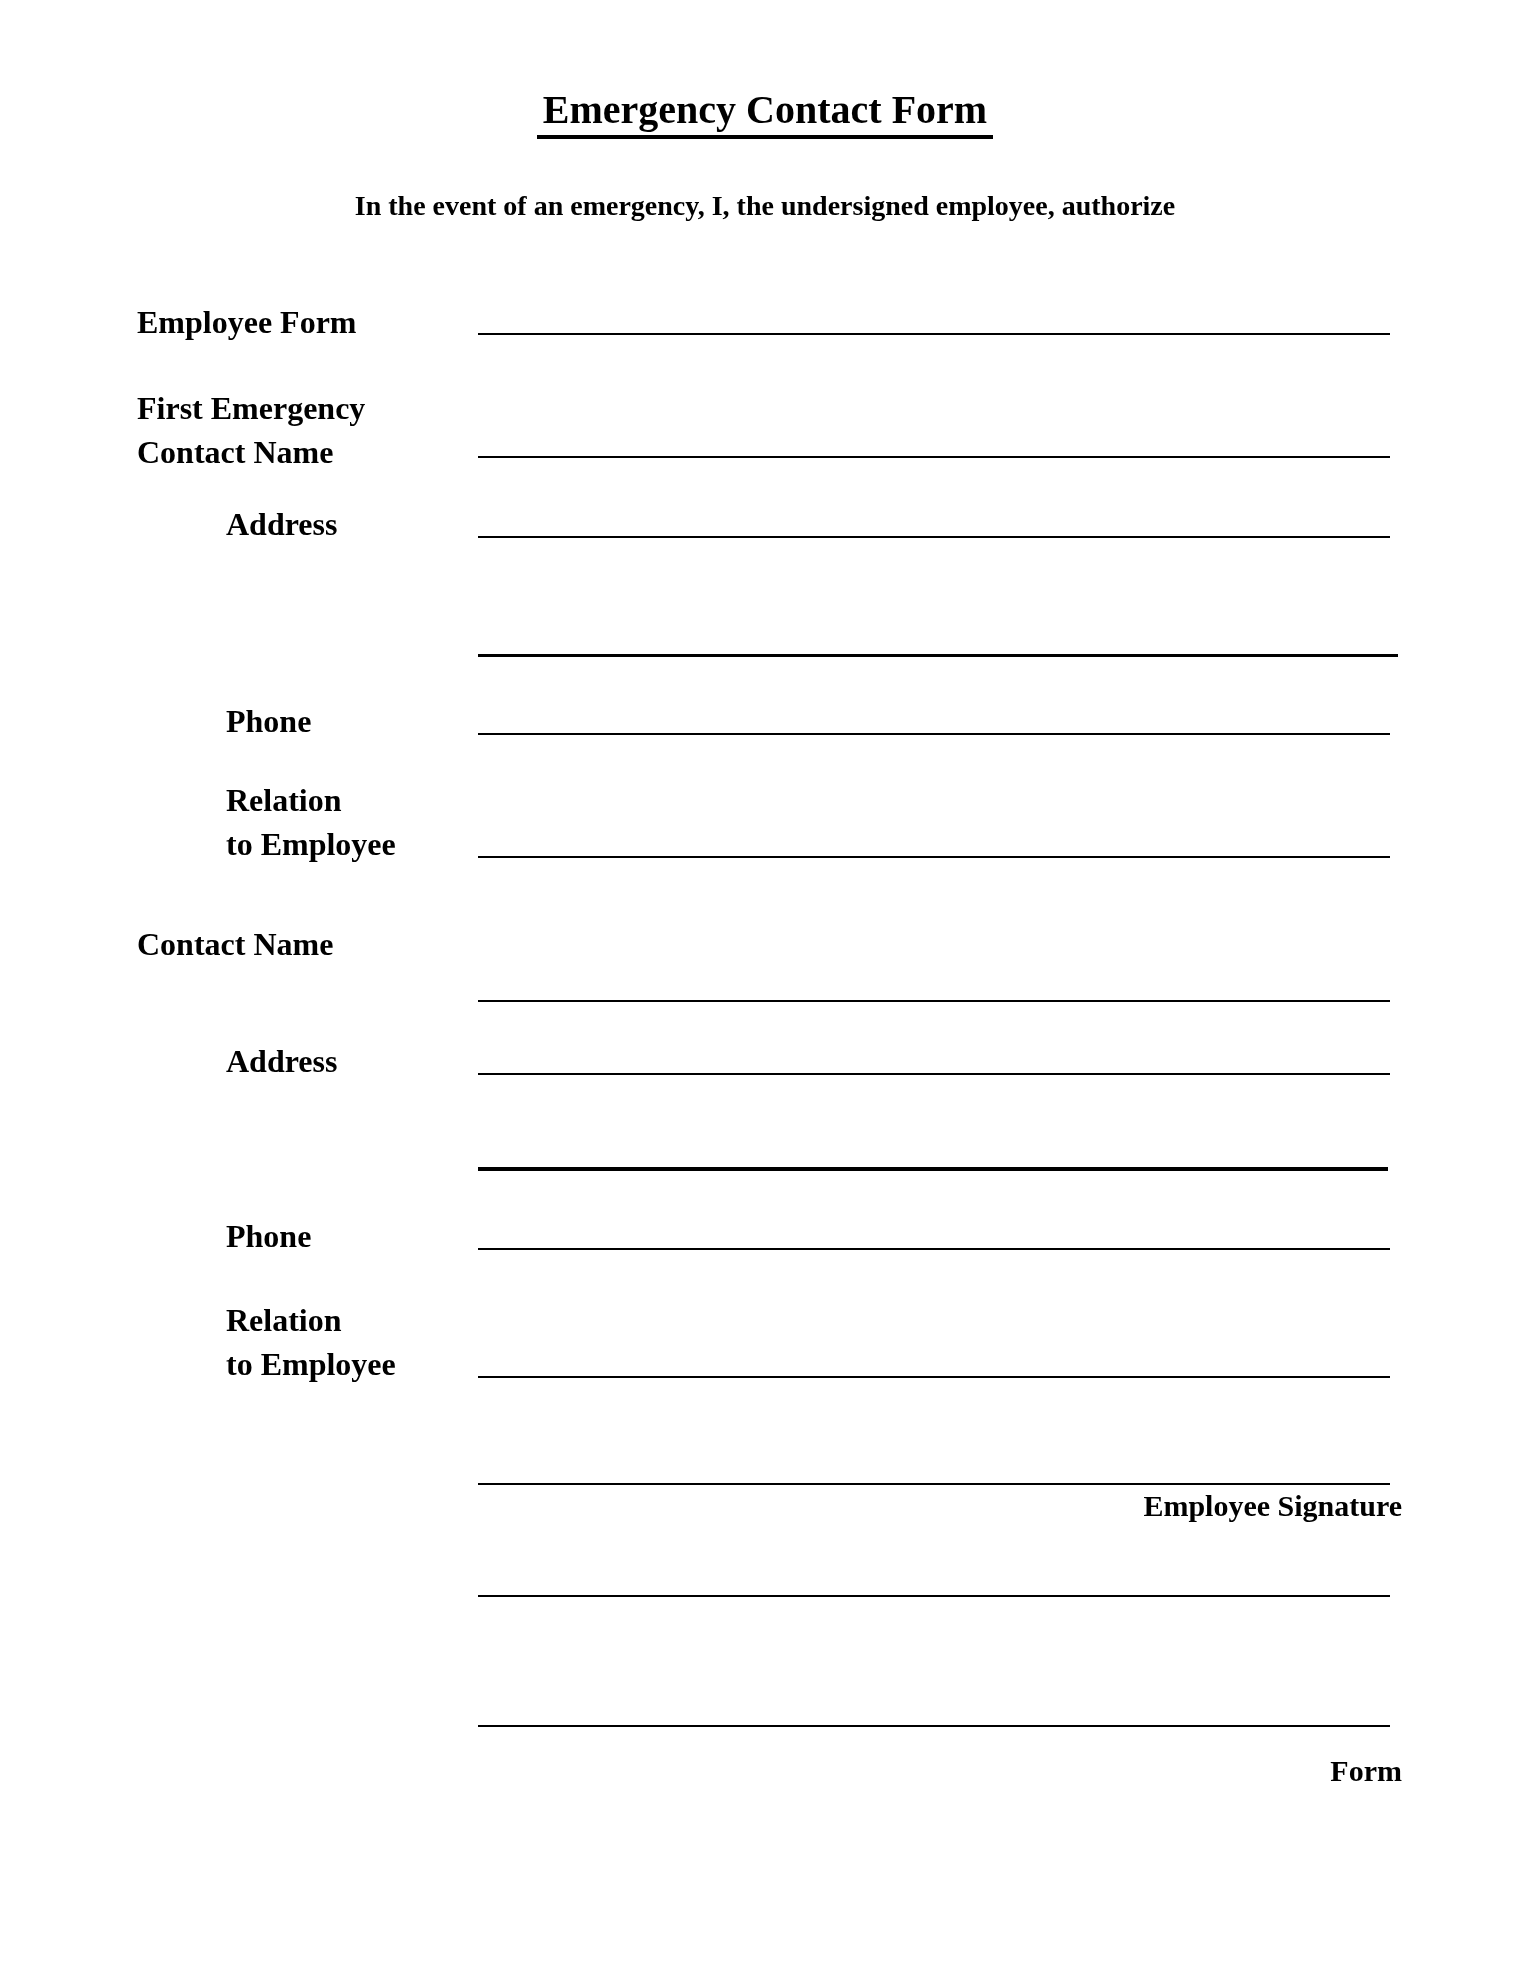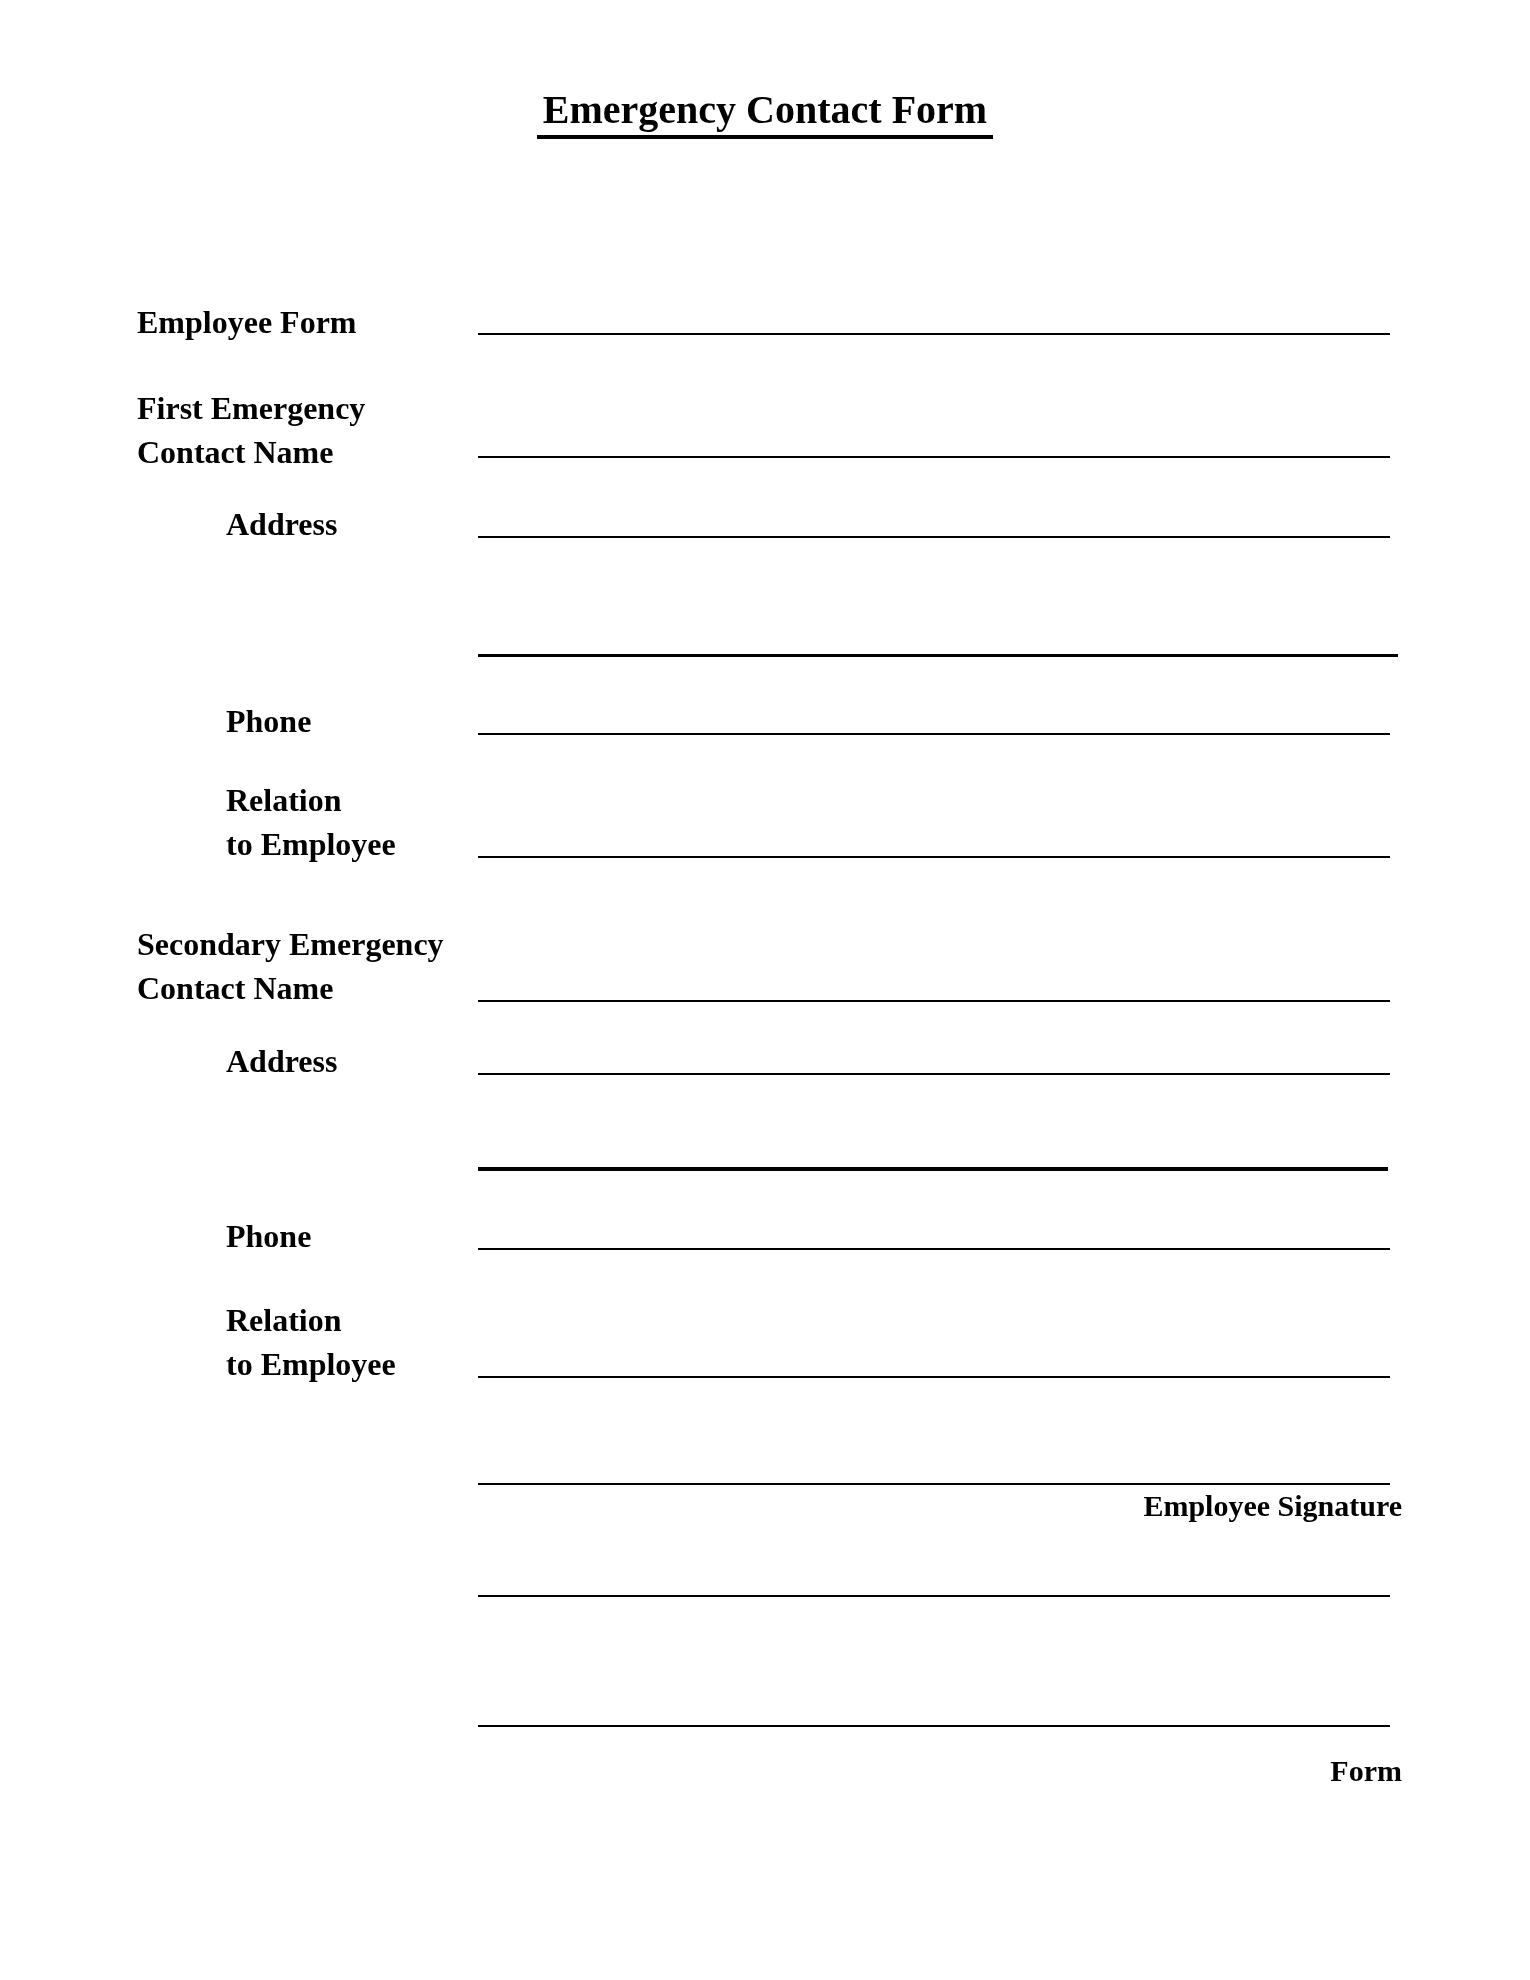--- a/index.html
+++ b/index.html
@@ -69,20 +69,21 @@
 </head>
 <body>
 
 <div class="page">
 
   <div class="title">
     <span class="title-text">Emergency Contact Form</span>
   </div>
 
   <div class="intro">
+    <span class="intro-line">In the event of an emergency, I, the undersigned employee, authorize</span>
   </div>
 
   <div class="label col-main" style="top:300px">Employee Form</div>
   <div class="fill-line" style="top:333px"></div>
 
   <div class="label col-main" style="top:386px">
     <span class="lbl-line">First Emergency</span>
     <span class="lbl-line">Contact Name</span>
   </div>
   <div class="fill-line" style="top:456px"></div>
@@ -94,21 +95,20 @@
   <div class="label col-indent" style="top:699px">Phone</div>
   <div class="fill-line" style="top:733px"></div>
 
   <div class="label col-indent" style="top:778px">
     <span class="lbl-line">Relation</span>
     <span class="lbl-line">to Employee</span>
   </div>
   <div class="fill-line" style="top:856px"></div>
 
   <div class="label col-main" style="top:922px">
-    <span class="lbl-line">Secondary Emergency</span>
     <span class="lbl-line">Contact Name</span>
   </div>
   <div class="fill-line" style="top:1000px"></div>
 
   <div class="label col-indent" style="top:1039px">Address</div>
   <div class="fill-line" style="top:1073px"></div>
   <div class="fill-line thick" style="top:1167px"></div>
 
   <div class="label col-indent" style="top:1214px">Phone</div>
   <div class="fill-line" style="top:1248px"></div>

